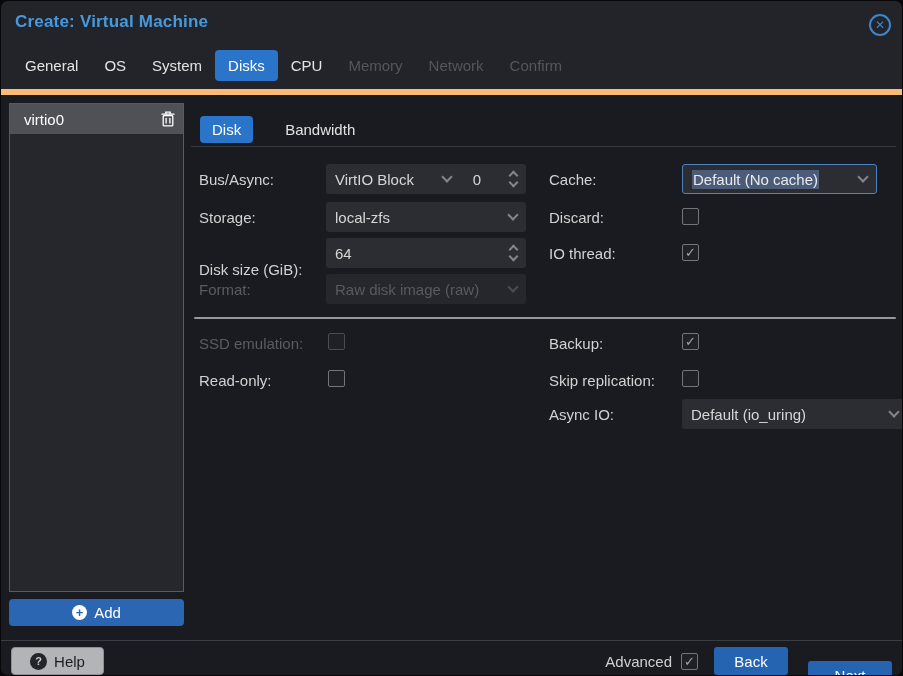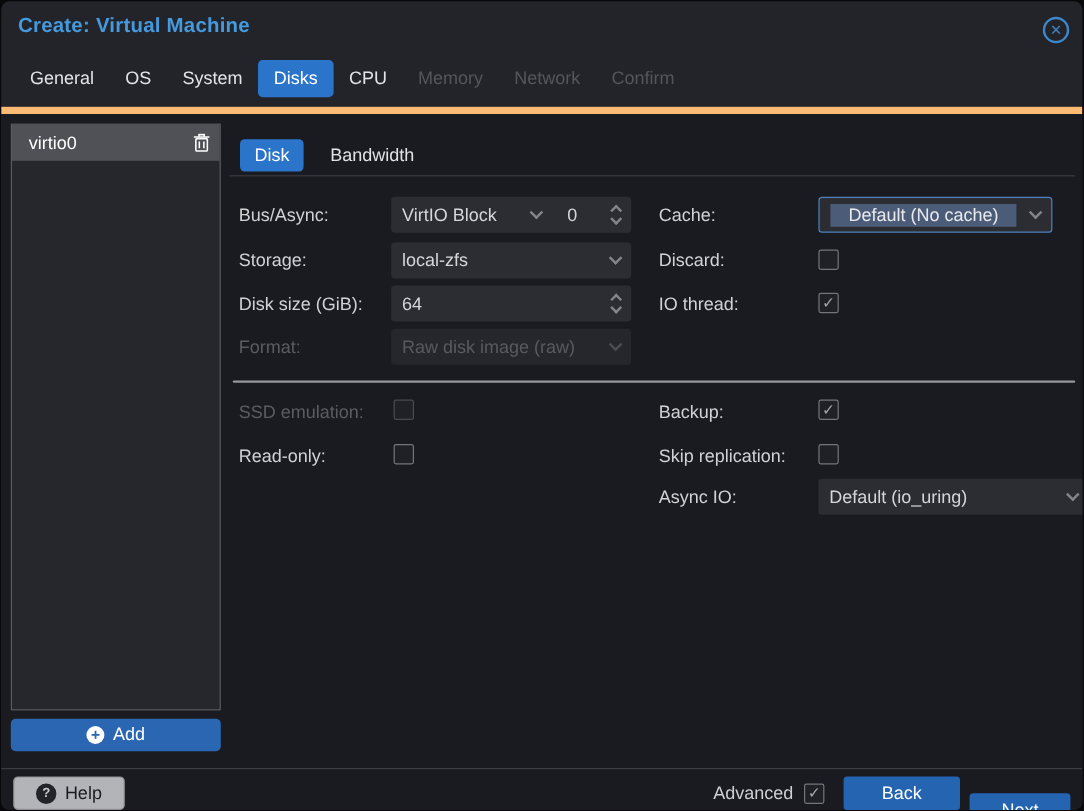--- a/index.html
+++ b/index.html
@@ -52,38 +52,38 @@
   .add-btn {
     position:absolute; left:8px; top:504px; width:175px; height:27px;
     background:#2b66b2; border-radius:4px; color:#fff; font-size:15px;
     display:flex; align-items:center; justify-content:center; gap:7px; cursor:pointer;
   }
   .plus-circle {
     width:15px; height:15px; border-radius:50%; background:#ffffff; color:#2b66b2;
     font-size:13px; font-weight:bold; line-height:15px; text-align:center;
   }
   
-  .subtabs { position:absolute; left:199px; top:21px; display:flex; align-items:center; gap:10px; }
+  .subtabs { position:absolute; left:199px; top:21px; display:flex; align-items:center; gap:20px; }
   .subtab { font-size:15px; padding:5px 12px; border-radius:4px; color:#e2e2e4; cursor:pointer; }
   .subtab.active { background:#2a74c9; color:#fff; }
   .subtab-sep { position:absolute; left:190px; top:51px; width:705px; height:1px; background:#3a3b40; }
   
   .form { position:absolute; left:198px; top:0; width:700px; height:540px; }
   .flabel {
     position:absolute; font-size:15px; color:#d2d2d4; white-space:nowrap;
   }
   .flabel.dim { color:#5b5c62; }
   .field {
     position:absolute; height:30px; background:#2c2d32; border-radius:3px;
     display:flex; align-items:center; padding:0 9px; font-size:15px; color:#d6d6d8;
     cursor:pointer; overflow:hidden;
   }
   .field.focused { border:1px solid #4d82bd; background:#2b2d33; }
   .field.disabled { background:#26272c; color:#595a60; cursor:default; }
-  .sel-text { background:#4b5c79; color:#eaeaec; padding:1px 15px; white-space:nowrap; }
+  .sel-text { background:#4b5c79; color:#eaeaec; padding:1px 1px; white-space:nowrap; }
   .chev {
     width:8px; height:8px; border-right:2px solid #84858b; border-bottom:2px solid #84858b;
     transform:rotate(45deg); margin-top:-4px; flex:none;
   }
   .field.disabled .chev { border-color:#4c4d53; }
   .spin { display:flex; flex-direction:column; align-items:center; gap:4px; flex:none; }
   .spin .c {
     width:7px; height:7px; border-right:2px solid #84858b; border-bottom:2px solid #84858b;
   }
   .spin .up { transform:rotate(-135deg); margin-bottom:-2px; }
@@ -115,21 +115,21 @@
   .adv-label { font-size:15px; color:#cfcfd1; margin-right:9px; }
   .adv-cb {
     width:17px; height:17px; background:#202127; border:1px solid #74757c; border-radius:2px;
     display:flex; align-items:center; justify-content:center;
     font-size:13px; color:#a4a5aa; cursor:pointer; margin-right:16px;
   }
   .btn {
     height:28px; background:#2464b0; border-radius:3px; color:#fff; font-size:15px;
     display:flex; align-items:center; justify-content:center; cursor:pointer;
   }
-  .btn.back { width:97px; margin-right:8px; }
+  .btn.back { width:74px; margin-right:20px; }
   .btn.next { width:84px;margin-top:28px; }
 </style>
 </head>
 <body>
 
 <div id="dialog">
 
   <div class="title">Create: Virtual Machine</div>
   <div class="close-btn">
     <span>✕</span>
@@ -192,21 +192,21 @@
       </div>
 
       <div class="flabel" style="left:0; top:114px;">Storage:</div>
       <div class="field" style="left:127px; top:107px; width:200px;">
         <span>local-zfs</span>
         <span class="chev" style="margin-left:auto;"></span>
       </div>
       <div class="flabel" style="left:350px; top:114px;">Discard:</div>
       <div class="cb" style="left:483px; top:113px;"></div>
 
-      <div class="flabel" style="left:0; top:150px;">Disk size (GiB):</div>
+      <div class="flabel" style="left:0; top:166px;">Disk size (GiB):</div>
       <div class="field" style="left:127px; top:143px; width:200px;">
         <span>64</span>
         <span class="spin" style="margin-left:auto;">
           <span class="c up"></span>
             <span class="c dn"></span>
         </span>
       </div>
       <div class="flabel" style="left:350px; top:150px;">IO thread:</div>
       <div class="cb" style="left:483px; top:149px;">
         <span>✓</span>

